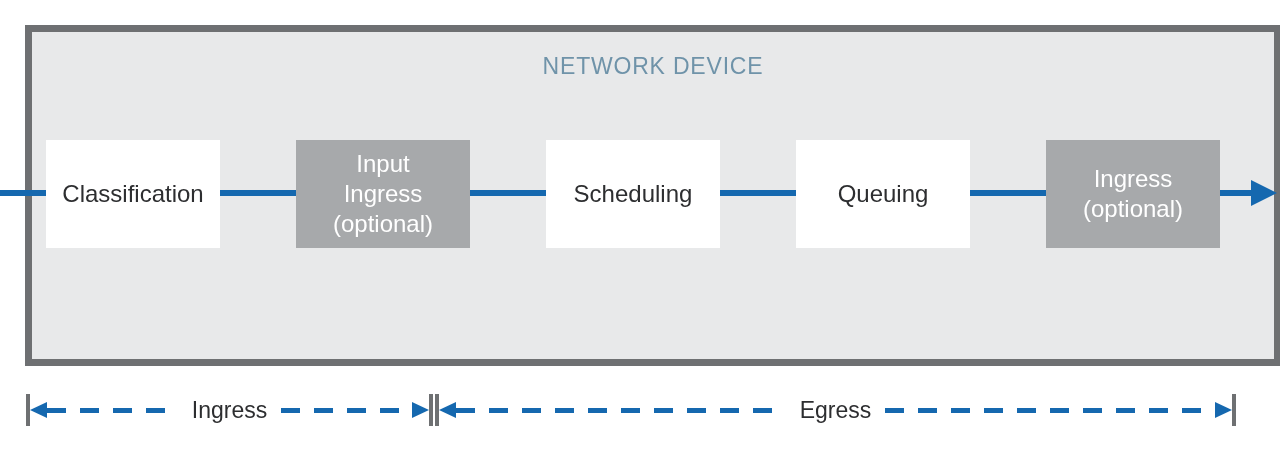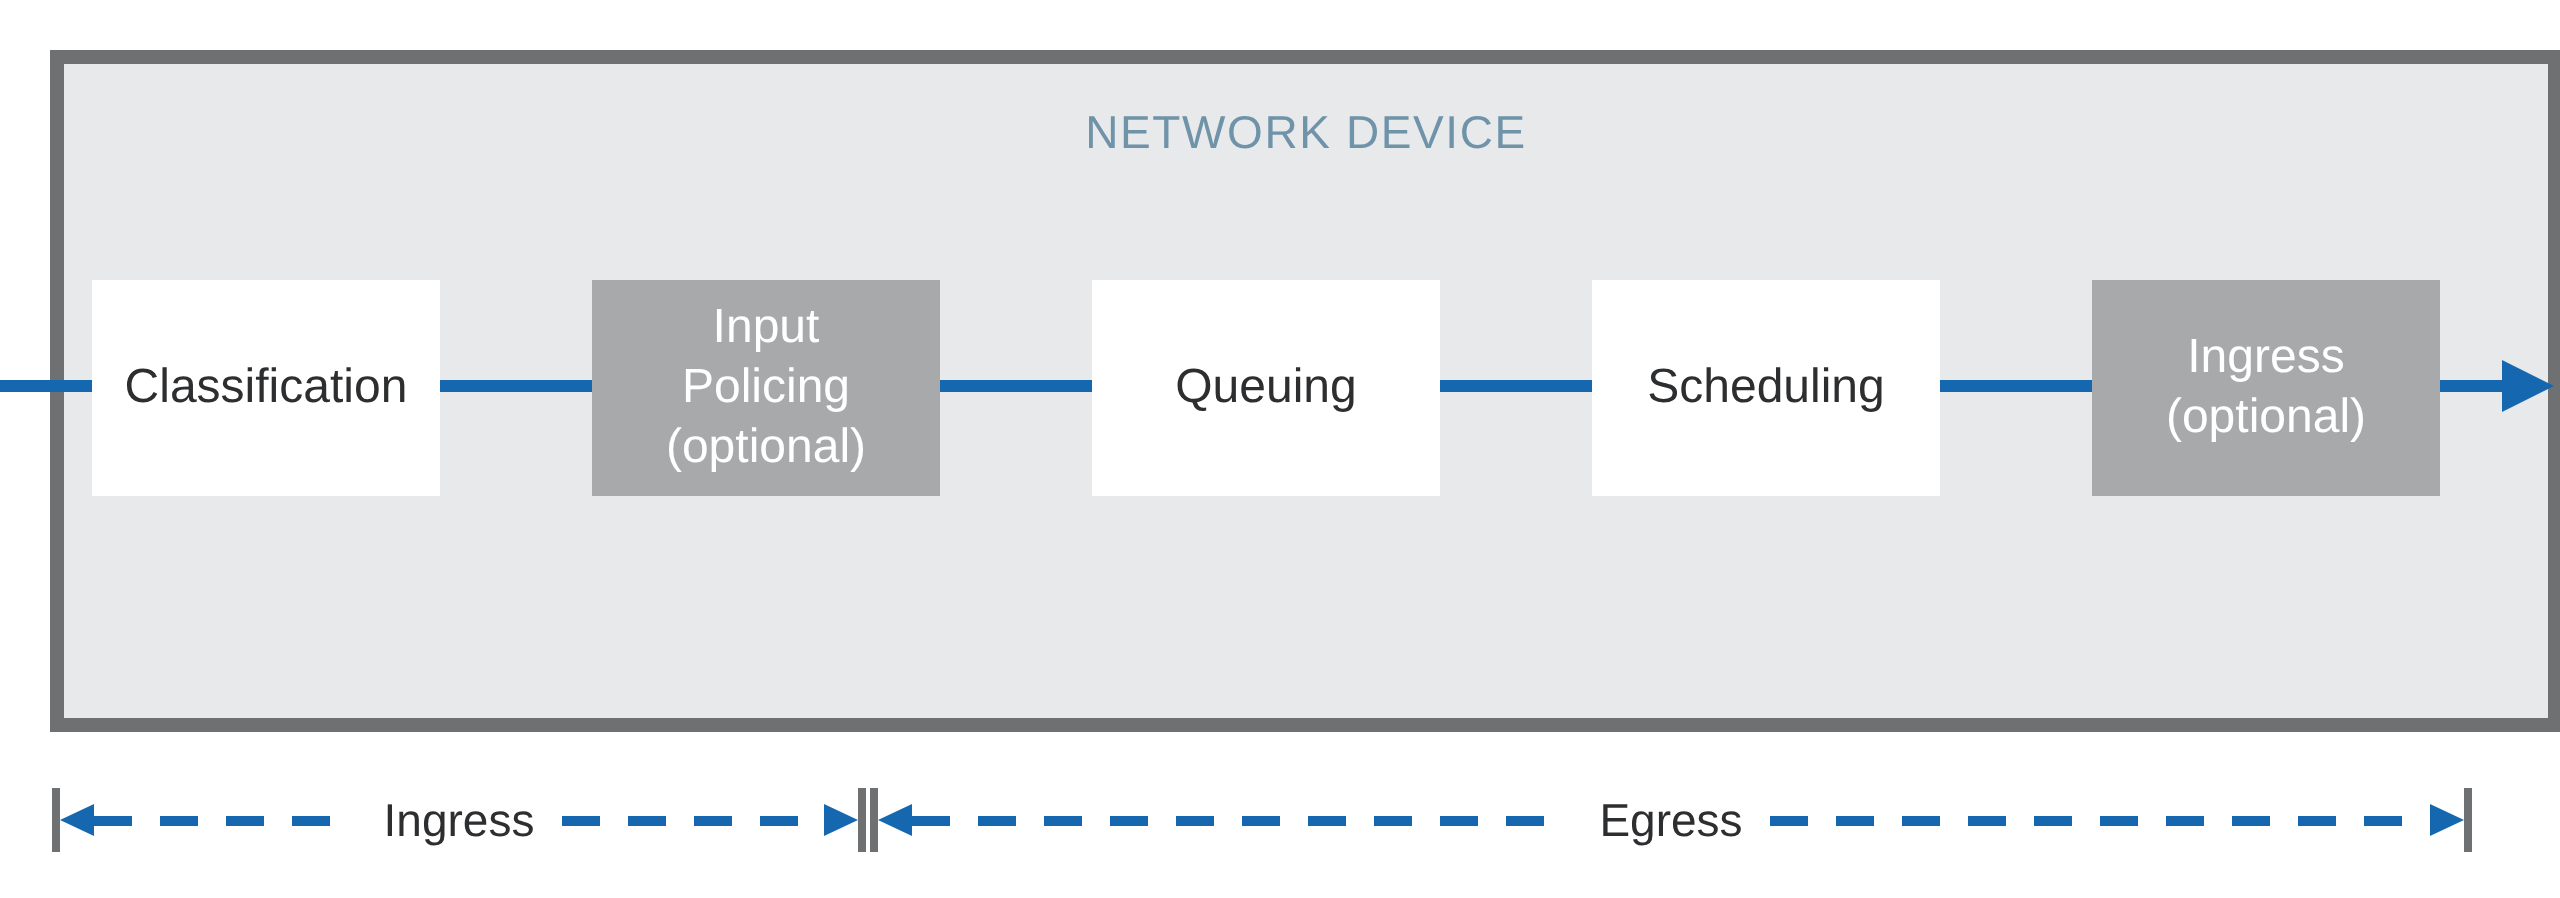--- a/index.html
+++ b/index.html
@@ -124,24 +124,24 @@
   <div class="device">
     <div class="device-title">NETWORK DEVICE</div>
   </div>
 
   <div class="flow-line"></div>
   <div class="flow-arrow"></div>
 
   <div class="stages">
     <div class="stage white">Classification</div>
     <div class="stage gray">Input
-Policing
+Ingress
 (optional)</div>
+    <div class="stage white">Scheduling</div>
     <div class="stage white">Queuing</div>
-    <div class="stage white">Scheduling</div>
     <div class="stage gray">Ingress
 (optional)</div>
   </div>
 
   <div class="flow-span ingress">
     <span class="arr left"></span>
     <span class="dash"></span>
     <span class="span-label">Ingress</span>
     <span class="dash"></span>
     <span class="arr right"></span>

